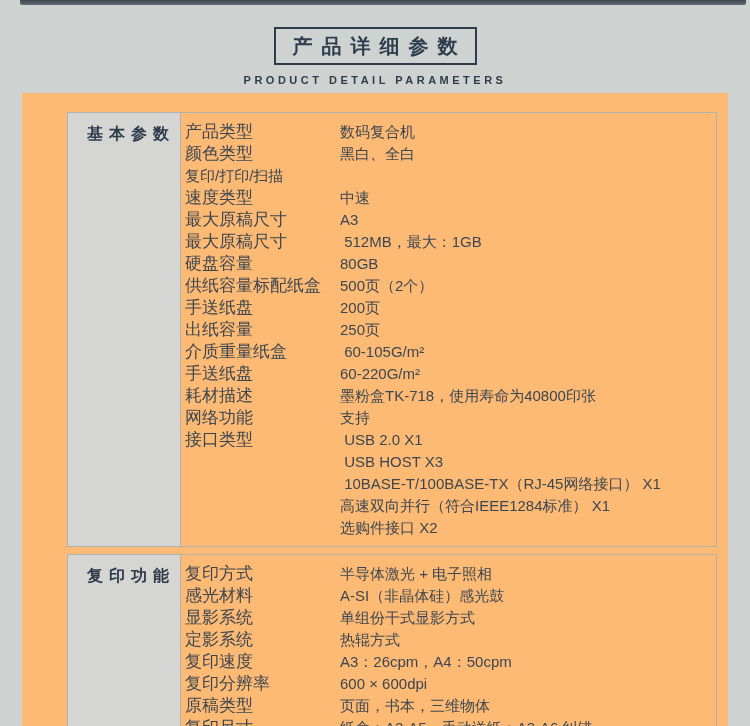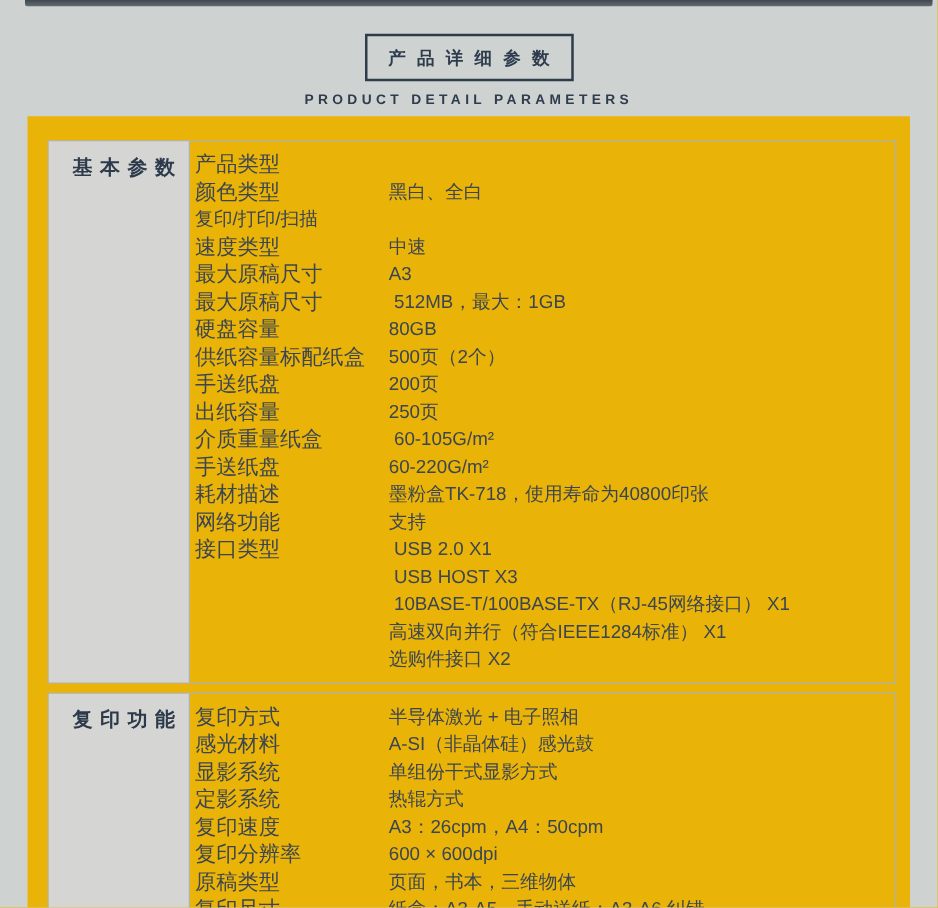--- a/index.html
+++ b/index.html
@@ -15,30 +15,31 @@
     background:linear-gradient(to bottom,#40484f,#646c73);
     border-radius:0 0 2px 2px;
   }
   .header { position:absolute; left:0; top:0; width:750px; text-align:center; }
   .title-box {
     display:inline-block; margin-top:27px;
     border:2px solid #2e3c4d; background:transparent;
     padding:6px 8px 6px 17px;
   }
   .title-text {
-    font-size:14px; font-weight:bold; color:#2e3c4d;
+    font-size:20px; font-weight:bold; color:#2e3c4d;
     letter-spacing:9px; line-height:22px; white-space:nowrap;
   }
   .subtitle {
     margin-top:9px; font-size:11px; font-weight:bold;
     letter-spacing:3.5px; color:#2e3c4d; white-space:nowrap;
   }
   .panel {
     position:absolute; left:22px; top:93px; width:706px; height:633px;
-    background:#eab308;
+    background:#fdba74;
+    padding-left:29px;
   }
   .spec-table {
     margin:19px 11px 0 16px;
     border:1px solid #b0b2b0;
     display:flex; align-items:stretch;
   }
   .spec-table + .spec-table { margin-top:7px; }
   .section-label-cell {
     flex:0 0 113px; width:113px;
     background:#d5d6d3; border-right:1px solid #b0b2b0;
@@ -72,20 +73,21 @@
 </div>
 
 <div class="panel">
     <div class="spec-table">
     <div class="section-label-cell">
       <span class="section-title">基本参数</span>
     </div>
     <div class="section-rows">
         <div class="spec-row">
     <div class="spec-label">产品类型</div>
+    <div class="spec-value">数码复合机</div>
   </div>
         <div class="spec-row">
     <div class="spec-label">颜色类型</div>
     <div class="spec-value">黑白、全白</div>
   </div>
         <div class="spec-row">
     <div class="spec-value">复印/打印/扫描</div>
   </div>
         <div class="spec-row">
     <div class="spec-label">速度类型</div>

